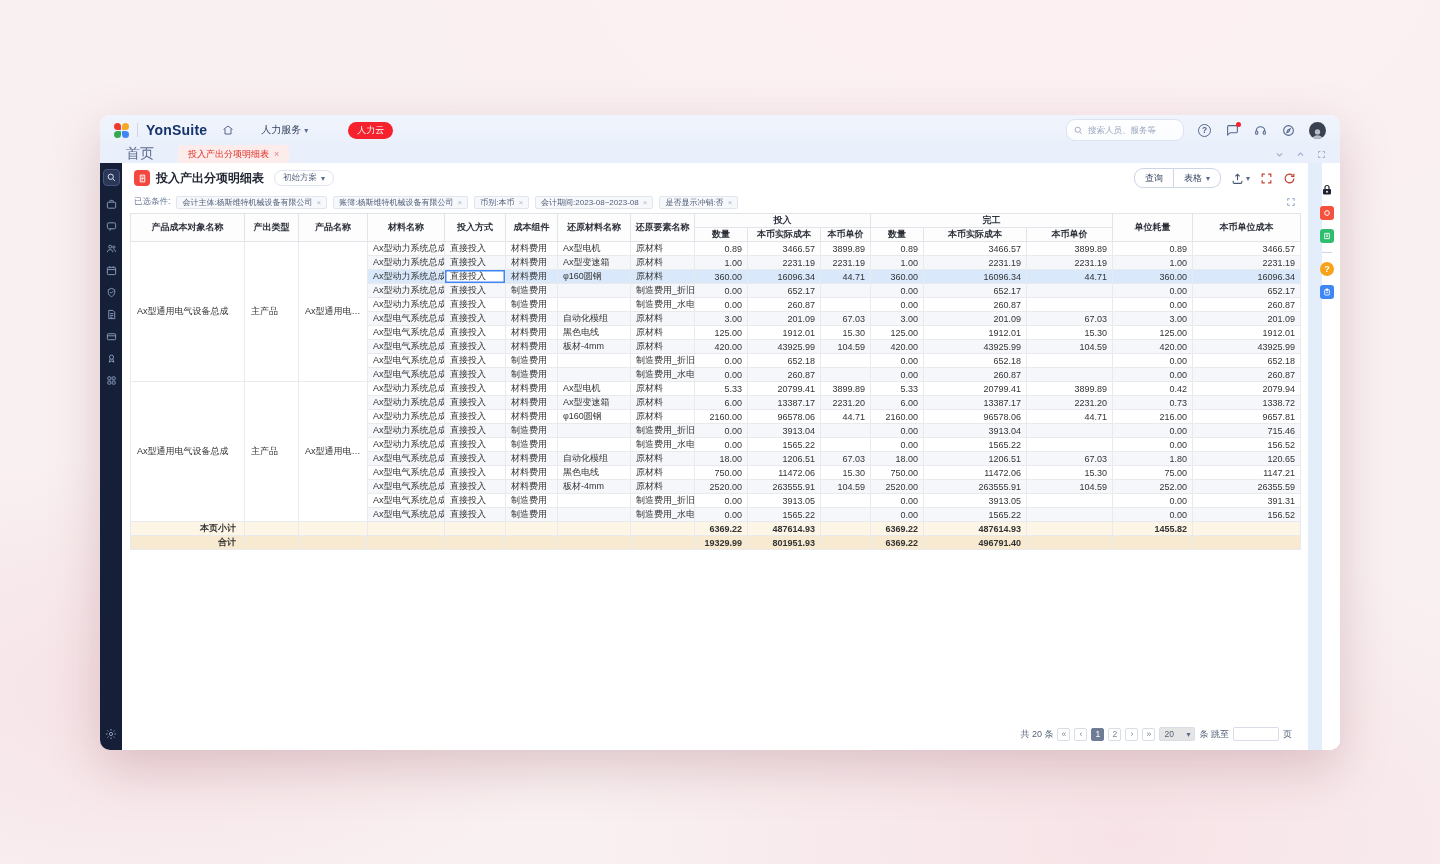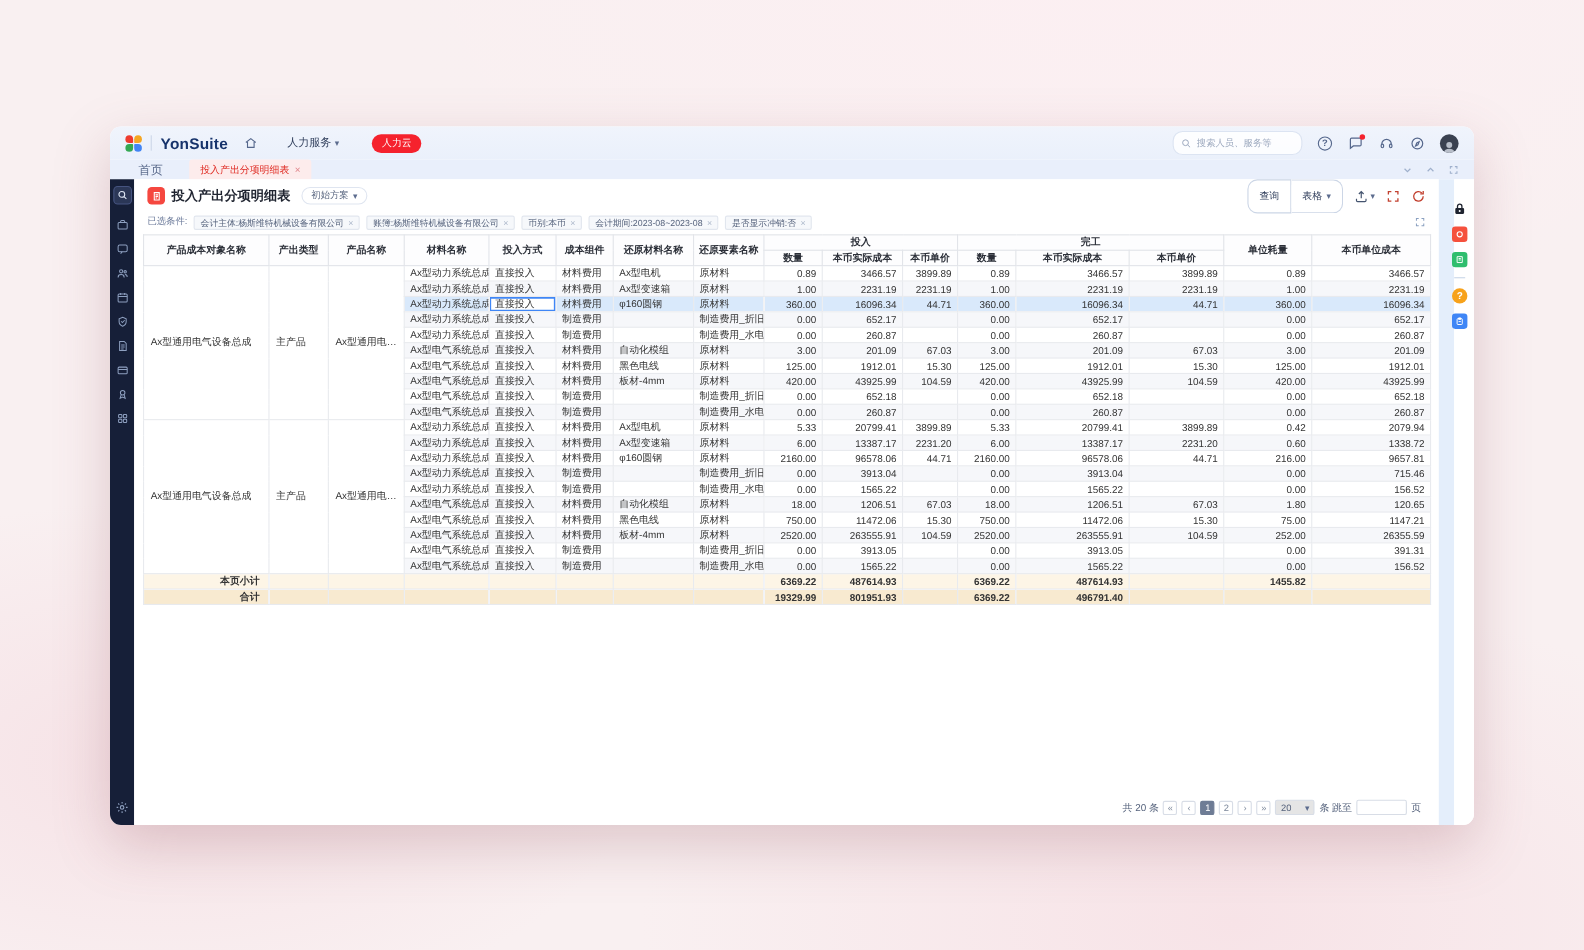--- a/index.html
+++ b/index.html
@@ -22,34 +22,34 @@
   .logo-dots i{ border-radius:45% 45% 45% 45%; }
   .logo-dots i:nth-child(1){background:#ee3b2e;border-radius:50% 50% 10% 50%;}
   .logo-dots i:nth-child(2){background:#f5a623;border-radius:50% 50% 50% 10%;}
   .logo-dots i:nth-child(3){background:#34a853;border-radius:50% 10% 50% 50%;}
   .logo-dots i:nth-child(4){background:#4285f4;border-radius:10% 50% 50% 50%;}
   .logo-sep{ width:1px; height:14px; background:#ccd6e8; margin:0 8px 0 2px;}
   .logo-text{ font-size:14px; font-weight:bold; color:#17336b; letter-spacing:.2px;}
   .home-ic{ margin-left:86px; }
   .nav-item{ display:flex; align-items:center; gap:3px; margin-left:26px; font-size:10px; color:#33415e; cursor:pointer;}
   .caret{ font-size:8px; color:#5c6c8e; }
-  .red-pill{ margin-left:30px; background:#f5222d; color:#fff; font-size:9px; padding:2px 9px; border-radius:9px;}
+  .red-pill{ margin-left:40px; background:#f5222d; color:#fff; font-size:9px; padding:2px 9px; border-radius:9px;}
   .tb-spacer{flex:1;}
   .searchbox{ width:118px; height:22px; border:1px solid #dce4f2; background:rgba(255,255,255,.85);
     border-radius:9px; display:flex; align-items:center; padding:0 7px; gap:5px;}
   .searchbox input{ border:none; outline:none; background:transparent; width:86px; font-size:8.5px; color:#55627e;}
   .searchbox input::placeholder{ color:#9aa7bd; }
   .tb-icon{ margin-left:13px; position:relative; width:15px; height:15px; display:flex; align-items:center; justify-content:center; cursor:pointer;}
   .help-circ{ width:13px; height:13px; border:1.3px solid #55678c; border-radius:50%; color:#55678c;
     font-size:8.5px; font-weight:bold; display:flex; align-items:center; justify-content:center;}
   .reddot{ position:absolute; right:-1px; top:-1px; width:5px; height:5px; background:#f5222d; border-radius:50%;}
   .avatar{ width:17px; height:17px; border-radius:50%; background:#3a4150; margin-left:13px; overflow:hidden; display:flex; align-items:flex-end; justify-content:center; cursor:pointer;}
   
   .tabrow{ height:18px; background:#e9effb; display:flex; align-items:center; padding:0 14px; flex:0 0 18px; }
-  .tab-home{ font-size:11px; color:#5b6b8c; padding:0 12px; cursor:pointer;}
+  .tab-home{ font-size:14px; color:#5b6b8c; padding:0 12px; cursor:pointer;}
   .tab-active{ height:18px; background:#fdecec; display:flex; align-items:center; gap:5px; padding:0 10px;
     font-size:9px; color:#df2b23; border-radius:3px 3px 0 0; margin-left:12px; cursor:pointer;}
   .tab-x{ color:#e0848a; font-size:9px; cursor:pointer;}
   .tabrow-right{ margin-left:auto; display:flex; gap:12px; align-items:center; }
   .mini-ic{ color:#9fb0cc; font-size:9px; cursor:pointer; display:flex;}
   
   .app-body{ flex:1; display:flex; min-height:0; position:relative;}
   .sidebar{ width:22px; background:#161f38; border-radius:0 0 0 10px; display:flex; flex-direction:column; align-items:center; padding-top:6px; flex:0 0 22px;}
   .sb-search{ width:17px; height:17px; background:#2b3757; border:1px solid #465480; border-radius:4px;
     display:flex; align-items:center; justify-content:center; margin-bottom:12px; cursor:pointer;}
@@ -67,21 +67,21 @@
   .fi-clip{ background:#3f86f6;}
   .fi-div{ width:10px; height:1px; background:#c9d6e8;}
   
   .page-head{ height:30px; display:flex; align-items:center; padding:0 12px; flex:0 0 30px;}
   .doc-ic{ width:16px; height:16px; background:#f5473f; border-radius:4px; display:flex; align-items:center; justify-content:center; margin-right:6px;}
   .page-title{ font-size:12px; font-weight:bold; color:#1f2430;}
   .scheme-pill{ margin-left:10px; height:16px; border:1px solid #dfe5f0; background:#fff; border-radius:9px;
     font-size:8.5px; color:#5a6780; display:flex; align-items:center; gap:4px; padding:0 8px; cursor:pointer;}
   .head-right{ margin-left:auto; display:flex; align-items:center; gap:10px;}
   .btn-group{ display:flex; }
-  .btn{ height:31px; border:1px solid #ccd6e6; background:#fff; font-size:9px; color:#33415e;
+  .btn{ height:20px; border:1px solid #ccd6e6; background:#fff; font-size:9px; color:#33415e;
     display:flex; align-items:center; padding:0 10px; cursor:pointer; gap:4px;}
   .btn-left{ border-radius:9px 0 0 9px; }
   .btn-right{ border-radius:0 9px 9px 0; border-left:none;}
   .tool-ic{ display:flex; align-items:center; cursor:pointer; gap:2px;}
   
   .filter-row{ height:18px; display:flex; align-items:center; padding:0 12px; gap:6px; flex:0 0 18px;}
   .filter-label{ font-size:8.5px; color:#6b7避a0; color:#6b7a9a;}
   .tag{ height:13px; background:#f6f8fb; border:1px solid #e1e6ee; border-radius:2px; display:flex;
     align-items:center; gap:4px; padding:0 5px; font-size:8px; color:#55627c; cursor:pointer;}
   .tag-x{ color:#aab6c9; font-size:8px;}
@@ -569,21 +569,21 @@
                 <td class="txt">直接投入</td>
                 <td class="txt">材料费用</td>
                 <td class="txt">Ax型变速箱</td>
                 <td class="txt">原材料</td>
                 <td class="num">6.00</td>
                 <td class="num">13387.17</td>
                 <td class="num">2231.20</td>
                 <td class="num">6.00</td>
                 <td class="num">13387.17</td>
                 <td class="num">2231.20</td>
-                <td class="num">0.60</td>
+                <td class="num">0.73</td>
                 <td class="num">1338.72</td>
               </tr>
               <tr>
                 <td class="txt">Ax型动力系统总成</td>
                 <td class="txt">直接投入</td>
                 <td class="txt">材料费用</td>
                 <td class="txt">φ160圆钢</td>
                 <td class="txt">原材料</td>
                 <td class="num">2160.00</td>
                 <td class="num">96578.06</td>

